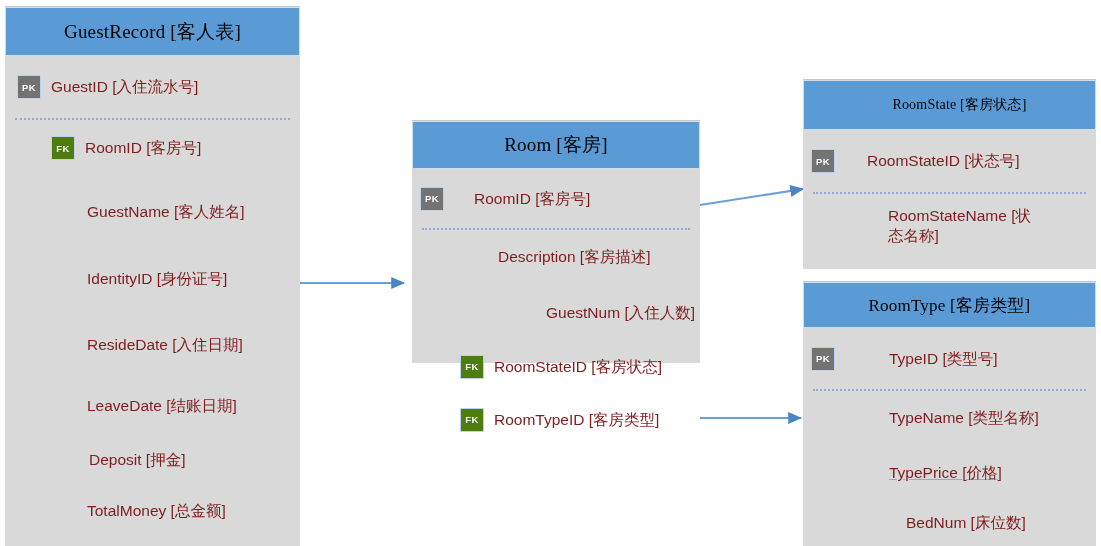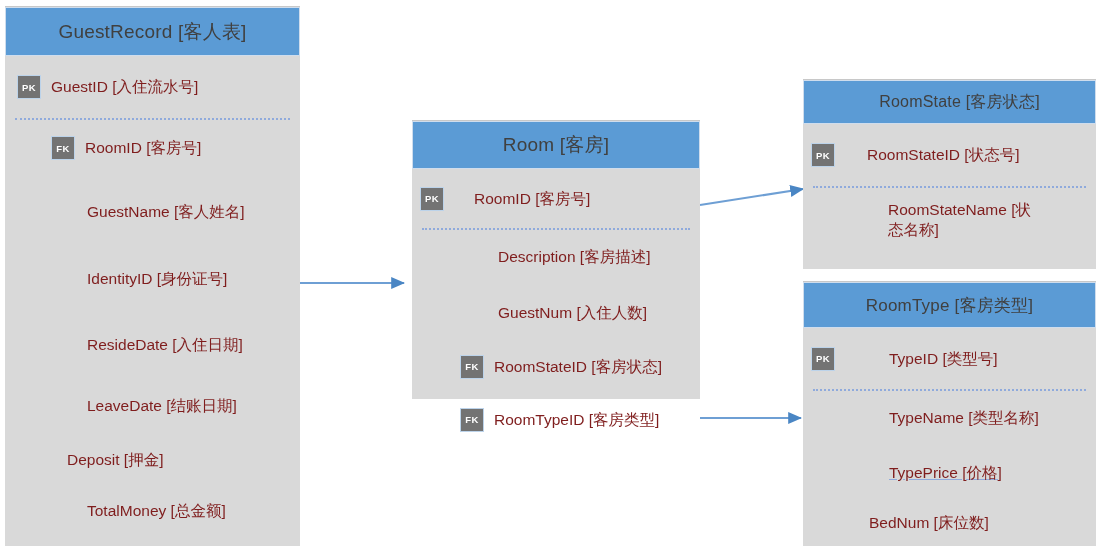--- a/index.html
+++ b/index.html
@@ -20,29 +20,30 @@
 
   
   .entity {
     position: absolute;
     box-sizing: border-box;
     background: #d9d9d9;
     border-top: 1px solid #c8c8c8;
   }
   .entity-header {
     background: #5b9bd5;
-    color: #404040;
+    color: #000000;
     text-align: center;
     font-size: 19px;
     letter-spacing: .2px;
     display: flex;
     align-items: center;
     justify-content: center;
     box-sizing: border-box;
     border: 1px solid #cfdded;
+    font-family: Liberation Serif, serif;
   }
   .entity-body {
     position: relative;
     box-sizing: border-box;
   }
 
   
   .attr {
     position: relative;
     box-sizing: border-box;
@@ -67,21 +68,21 @@
     align-items: center;
     justify-content: center;
     font-size: 9.5px;
     font-weight: bold;
     color: #ffffff;
     letter-spacing: .3px;
     border: 1.5px solid #bcd3ea;
     margin-right: 10px;
   }
   .badge.pk { background: #737373; }
-  .badge.fk { background: #737373; }
+  .badge.fk { background: #4d7c0f; }
 
   
   .sep {
     position: absolute;
     left: 10px;
     right: 10px;
     height: 0;
     border-top: 2px dotted #8faadc;
   }
 
@@ -138,63 +139,63 @@
       </div>
 
       <div class="attr" style="height:66px; padding-left:82px;">
         <span class="attr-label">ResideDate [入住日期]</span>
       </div>
 
       <div class="attr" style="height:56px; padding-left:82px;">
         <span class="attr-label">LeaveDate [结账日期]</span>
       </div>
 
-      <div class="attr" style="height:52px; padding-left:62px;">
+      <div class="attr" style="height:52px; padding-left:84px;">
         <span class="attr-label">Deposit [押金]</span>
       </div>
 
       <div class="attr" style="height:50px; padding-left:82px;">
         <span class="attr-label">TotalMoney [总金额]</span>
       </div>
     </div>
   </div>
 
-  <div class="entity" style="left:412px; top:120px; width:288px; height:279px;">
+  <div class="entity" style="left:412px; top:120px; width:288px; height:243px;">
     <div class="entity-header" style="height:48px;">Room [客房]</div>
     <div class="entity-body" style="height:279px;">
 
       <div class="attr" style="height:59px; padding-left:8px;">
         <span class="badge pk">PK</span>
         <span class="attr-label" style="margin-left:20px;">RoomID [客房号]</span>
       </div>
 
       <div class="sep" style="top:59px;"></div>
 
       <div class="attr" style="height:58px; padding-left:86px;">
         <span class="attr-label">Description [客房描述]</span>
       </div>
 
-      <div class="attr" style="height:54px; padding-left:86px;">
+      <div class="attr" style="height:54px; padding-left:86px;margin-left:48px;">
         <span class="attr-label">GuestNum [入住人数]</span>
       </div>
 
       <div class="attr" style="height:53px; padding-left:48px;">
         <span class="badge fk">FK</span>
         <span class="attr-label">RoomStateID [客房状态]</span>
       </div>
 
       <div class="attr" style="height:53px; padding-left:48px;">
         <span class="badge fk">FK</span>
         <span class="attr-label">RoomTypeID [客房类型]</span>
       </div>
     </div>
   </div>
 
   <div class="entity" style="left:803px; top:79px; width:293px; height:190px;">
-    <div class="entity-header" style="height:44px; font-size:16px;padding-left:20px;">RoomState [客房状态]</div>
+    <div class="entity-header" style="height:50px; font-size:14px;padding-left:20px;">RoomState [客房状态]</div>
     <div class="entity-body" style="height:143px;">
 
       <div class="attr" style="height:62px; padding-left:8px;">
         <span class="badge pk">PK</span>
         <span class="attr-label" style="margin-left:22px;">RoomStateID [状态号]</span>
       </div>
 
       <div class="sep" style="top:62px;"></div>
 
       <div class="attr" style="height:70px; padding-left:85px; align-items:flex-start; padding-top:14px;">
@@ -215,19 +216,19 @@
       <div class="sep" style="top:61px;"></div>
 
       <div class="attr" style="height:58px; padding-left:86px;">
         <span class="attr-label">TypeName [类型名称]</span>
       </div>
 
       <div class="attr" style="height:52px; padding-left:86px;text-decoration:underline;">
         <span class="attr-label">TypePrice [价格]</span>
       </div>
 
-      <div class="attr" style="height:48px; padding-left:66px;">
+      <div class="attr" style="height:48px; padding-left:103px;">
         <span class="attr-label">BedNum [床位数]</span>
       </div>
     </div>
   </div>
 
 </div>
 
 </body></html>

